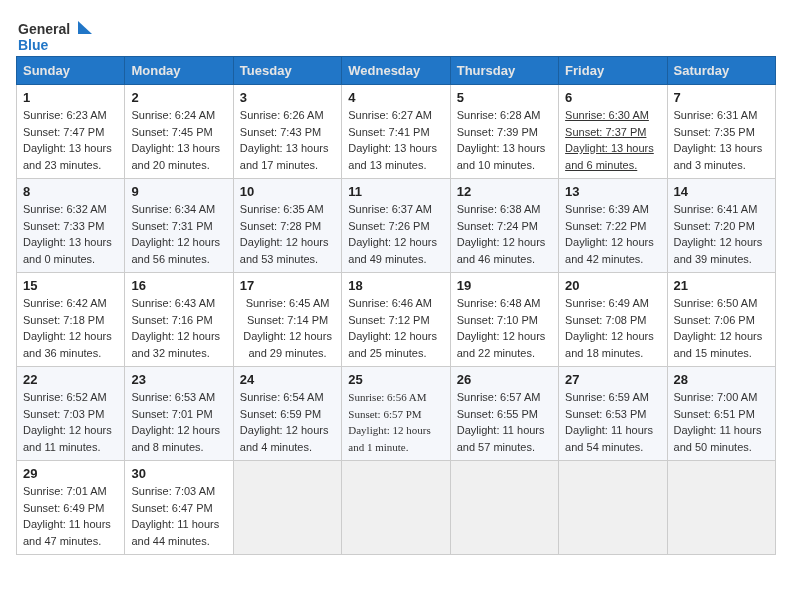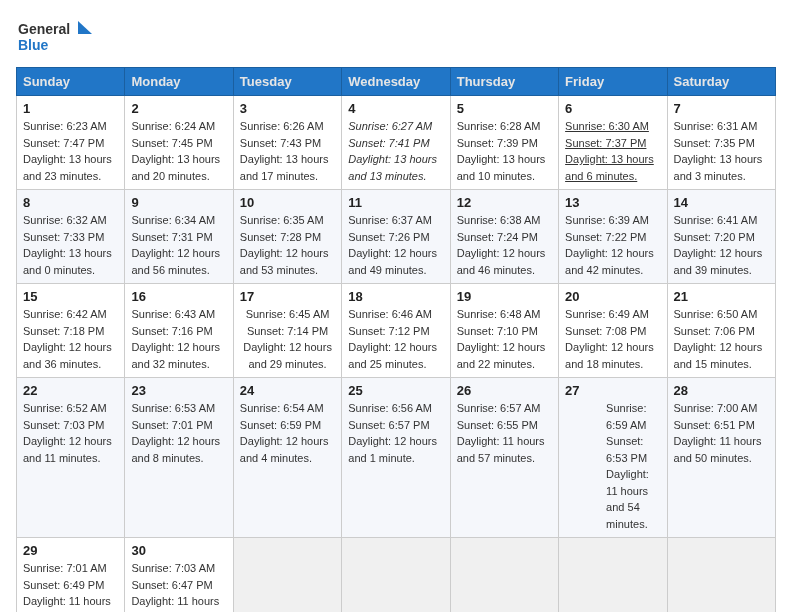--- a/index.html
+++ b/index.html
@@ -7,21 +7,21 @@
       font-family: Arial, sans-serif;
       background: #fff;
       width: 792px;
       min-height: 612px;
       padding: 16px;
     }
     .header {
       display: flex;
       justify-content: space-between;
       align-items: flex-start;
-      margin-bottom: 11px;
+      margin-bottom: 0;
     }
     .logo {
       display: flex;
       align-items: center;
       gap: 4px;
     }
     .title-block {
       text-align: right;
     }
     .month-title {
@@ -122,21 +122,21 @@
         </td>
         <td>
           <span class="day-number">3</span>
           <div class="day-info" style="white-space: pre-line;">Sunrise: 6:26 AM
 Sunset: 7:43 PM
 Daylight: 13 hours
 and 17 minutes.</div>
         </td>
         <td>
           <span class="day-number">4</span>
-          <div class="day-info" style="white-space: pre-line; font-style: italic;">Sunrise: 6:27 AM
+          <div class="day-info" style="white-space: pre-line;">Sunrise: 6:27 AM
 Sunset: 7:41 PM
 Daylight: 13 hours
 and 13 minutes.</div>
         </td>
         <td>
           <span class="day-number">5</span>
           <div class="day-info" style="white-space: pre-line;">Sunrise: 6:28 AM
 Sunset: 7:39 PM
 Daylight: 13 hours
 and 10 minutes.</div>
@@ -275,35 +275,35 @@
         </td>
         <td>
           <span class="day-number">24</span>
           <div class="day-info" style="white-space: pre-line;">Sunrise: 6:54 AM
 Sunset: 6:59 PM
 Daylight: 12 hours
 and 4 minutes.</div>
         </td>
         <td>
           <span class="day-number">25</span>
-          <div class="day-info" style="white-space: pre-line;">Sunrise: 6:56 AM
+          <div class="day-info" style="white-space: pre-line; font-family: Liberation Serif, serif;">Sunrise: 6:56 AM
 Sunset: 6:57 PM
 Daylight: 12 hours
 and 1 minute.</div>
         </td>
         <td>
           <span class="day-number">26</span>
           <div class="day-info" style="white-space: pre-line;">Sunrise: 6:57 AM
 Sunset: 6:55 PM
 Daylight: 11 hours
 and 57 minutes.</div>
         </td>
         <td>
           <span class="day-number">27</span>
-          <div class="day-info" style="white-space: pre-line; margin-left: 41px;">Sunrise: 6:59 AM
+          <div class="day-info" style="white-space: pre-line;">Sunrise: 6:59 AM
 Sunset: 6:53 PM
 Daylight: 11 hours
 and 54 minutes.</div>
         </td>
         <td>
           <span class="day-number">28</span>
           <div class="day-info" style="white-space: pre-line;">Sunrise: 7:00 AM
 Sunset: 6:51 PM
 Daylight: 11 hours
 and 50 minutes.</div>

